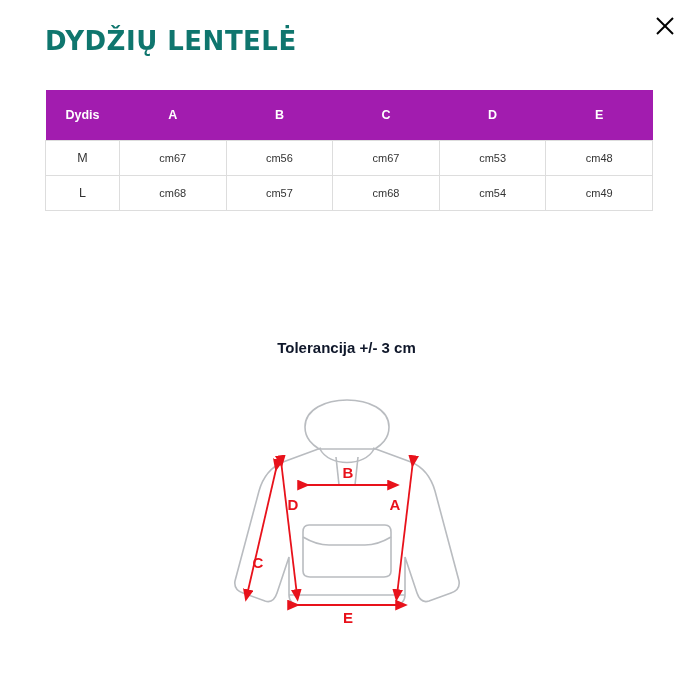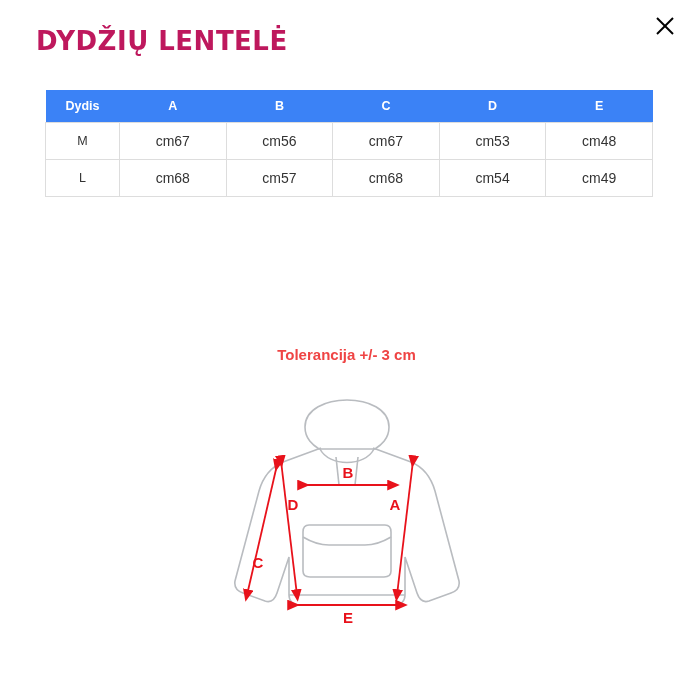--- a/index.html
+++ b/index.html
@@ -25,77 +25,77 @@
     height: 32px;
     border: none;
     background: transparent;
     cursor: pointer;
     padding: 0;
   }
   #close-btn svg { display: block; }
 
   #page-title {
     position: absolute;
-    left: 36px;
+    left: 45px;
     top: 26px;
     font-size: 26px;
     font-weight: bold;
     letter-spacing: 0.5px;
     text-transform: uppercase;
-    color: #be185d;
+    color: #0f766e;
     font-family: "DejaVu Sans", sans-serif;
   }
 
   #size-table-wrap {
     position: absolute;
     left: 45px;
     top: 90px;
     width: 608px;
   }
 
   table.size-table {
     border-collapse: collapse;
     width: 100%;
     table-layout: fixed;
   }
   table.size-table thead th {
-    background: #3b82f6;
+    background: #a21caf;
     color: #ffffff;
     font-size: 12.5px;
     font-weight: bold;
-    padding: 9px 4px;
+    padding: 18px 4px;
     text-align: center;
     border: none;
     margin-top: 12px;
   }
   table.size-table thead th.first-col {
     width: 74px;
   }
   table.size-table tbody td {
     border: 1px solid #dddddd;
     padding: 10px 4px;
     text-align: center;
-    font-size: 14px;
+    font-size: 11px;
     color: #333333;
     background: #ffffff;
   }
   table.size-table tbody td.size-cell {
     font-size: 12.5px;
     color: #333333;
   }
 
   #tolerance {
     position: absolute;
-    top: 346px;
+    top: 339px;
     left: 0;
     width: 100%;
     text-align: center;
     font-size: 15px;
     font-weight: bold;
-    color: #ef4444;
+    color: #0f172a;
   }
 
   #diagram {
     position: absolute;
     top: 365px;
     left: 0;
     width: 100%;
     display: flex;
     justify-content: center;
   }

